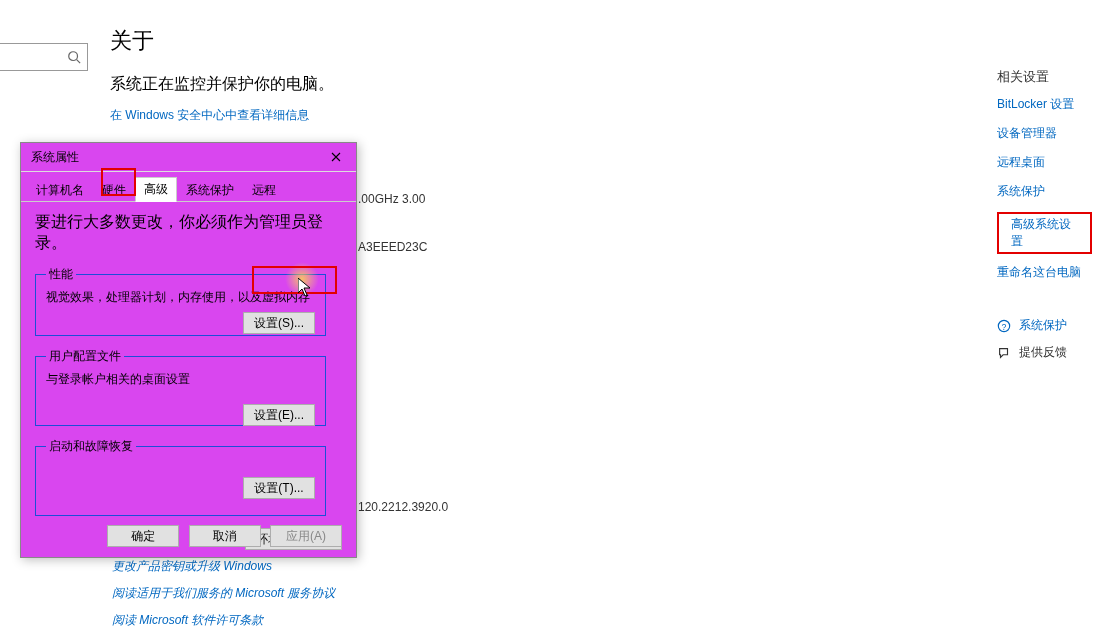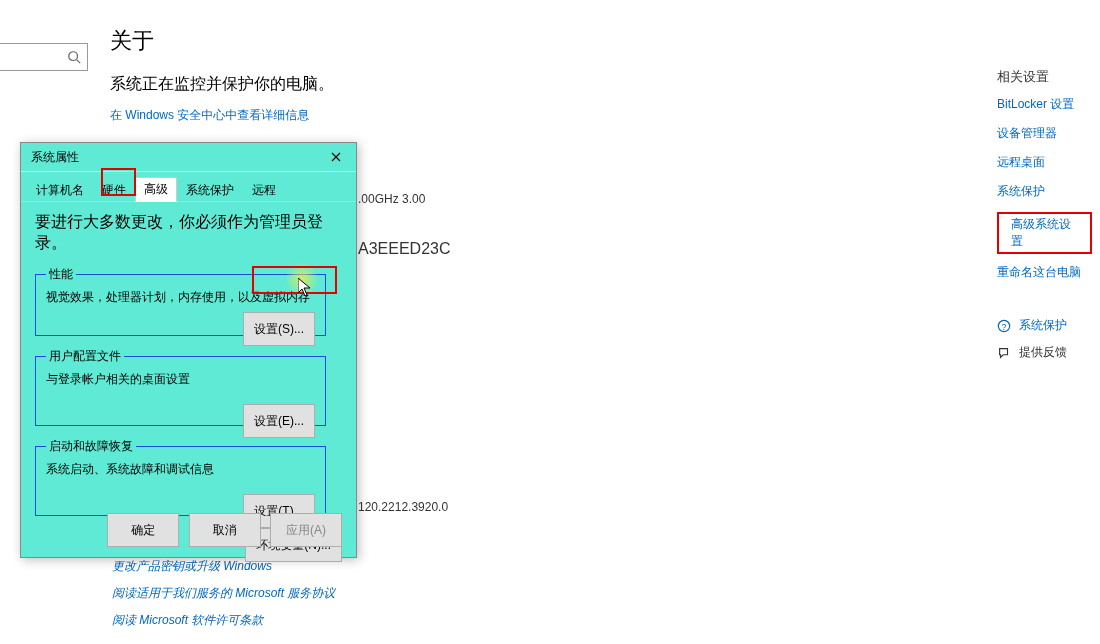--- a/index.html
+++ b/index.html
@@ -11,59 +11,59 @@
   .search-box .icon{width:14px;height:14px;}
 
   
   .main{position:absolute;left:110px;top:26px;width:640px;}
   .main h1{font-size:22px;font-weight:400;margin:0 0 18px 0;}
   .main .subtitle{font-size:16px;margin:0 0 12px 0;}
   a.link{color:#0067c0;text-decoration:none;font-size:12px;}
   .link-block{margin-top:6px;}
 
   .bg-info{position:absolute;left:358px;top:192px;color:#333;font-size:12px;}
-  .bg-info2{position:absolute;left:358px;top:240px;color:#333;font-size:16px;}
+  .bg-info2{position:absolute;left:358px;top:240px;color:#333;font-size:12px;}
   .bg-info3{position:absolute;left:358px;top:500px;color:#333;font-size:12px;}
 
   .bottom-links{position:absolute;left:112px;top:558px;font-style:italic;}
   .bottom-links a{display:block;margin-bottom:10px;}
 
   
   .sidebar{position:absolute;right:8px;top:68px;width:95px;}
   .sidebar .hdr{color:#333;font-size:13px;margin-bottom:10px;}
   .sidebar a{display:block;color:#0067c0;text-decoration:none;font-size:12px;margin-bottom:12px;}
   .highlight-red-side{border:2px solid #e30000;padding:2px 12px;margin-bottom:10px;}
   .side-icon-row{display:flex;align-items:center;margin-bottom:10px;}
   .side-icon-row .mini-icon{width:14px;height:14px;margin-right:8px;flex-shrink:0;}
   .side-icon-row a{margin-bottom:0;}
 
   
   .dialog{position:absolute;left:20px;top:142px;width:335px;height:414px;
-    background:#5eead4;border:1px solid #888;box-shadow:2px 2px 10px rgba(0,0,0,.25);}
+    background:#d946ef;border:1px solid #888;box-shadow:2px 2px 10px rgba(0,0,0,.25);}
   .titlebar{display:flex;align-items:center;height:28px;padding:0 0 0 10px;border-bottom:1px solid #ddd;}
   .titlebar .ttl{flex:1;font-size:12px;}
   .titlebar .close{width:40px;height:28px;display:flex;align-items:center;justify-content:center;
     cursor:default;}
   .titlebar .close svg{width:10px;height:10px;}
 
   .tabs{display:flex;align-items:flex-end;height:26px;padding-left:6px;border-bottom:1px solid #ccc;margin-top:3px;}
   .tab{padding:3px 8px;border:1px solid transparent;border-bottom:none;font-size:12px;
     position:relative;top:1px;cursor:default;}
   .tab.active{border:1px solid #ccc;border-bottom:1px solid #fff;background:#fff;}
   .tab-hl{position:absolute;border:2px solid #e30000;pointer-events:none;}
   #tab-highlight{left:101px;top:168px;width:31px;height:24px;}
 
   .dlg-body{padding:10px 14px 0 14px;}
   .admin-note{font-size:16px;margin-bottom:12px;}
 
   fieldset{border:1px solid #1d4ed8;margin:0 16px 12px 0;padding:6px 10px 8px 10px;}
   legend{font-size:12px;padding:0 3px;}
   .fs-desc{font-size:12px;margin-bottom:6px;}
   .btn-row{text-align:right;}
-  .win-btn{display:inline-block;min-width:72px;height:34px;font-size:12px;
+  .win-btn{display:inline-block;min-width:72px;height:22px;font-size:12px;
     background:#e1e1e1;border:1px solid #adadad;padding:0 10px;cursor:default;font-family:inherit;}
   .win-btn.disabled{color:#888;}
   .cursor-spot{position:absolute;left:298px;top:278px;z-index:20;pointer-events:none;}
   .yellow-glow{position:absolute;left:285px;top:262px;width:34px;height:34px;border-radius:50%;
     background:radial-gradient(circle,rgba(255,235,59,.75) 0%,rgba(255,235,59,0) 70%);pointer-events:none;z-index:15;}
   #btn-highlight{left:252px;top:266px;width:81px;height:24px;z-index:16;}
 
   fieldset.tall{height:62px;}
   fieldset.perf{height:54px;}
 
@@ -160,21 +160,20 @@
       <fieldset class="tall">
         <legend>用户配置文件</legend>
         <div class="fs-desc">与登录帐户相关的桌面设置</div>
         <div class="btn-row" style="margin-top:16px;">
           <button class="win-btn">设置(E)...</button>
         </div>
       </fieldset>
 
       <fieldset class="tall">
         <legend>启动和故障恢复</legend>
-        <div class="fs-desc">系统启动、系统故障和调试信息</div>
         <div class="btn-row" style="margin-top:16px;">
           <button class="win-btn">设置(T)...</button>
         </div>
       </fieldset>
     </div>
 
     <div class="env-row">
       <button class="win-btn">环境变量(N)...</button>
     </div>
 

